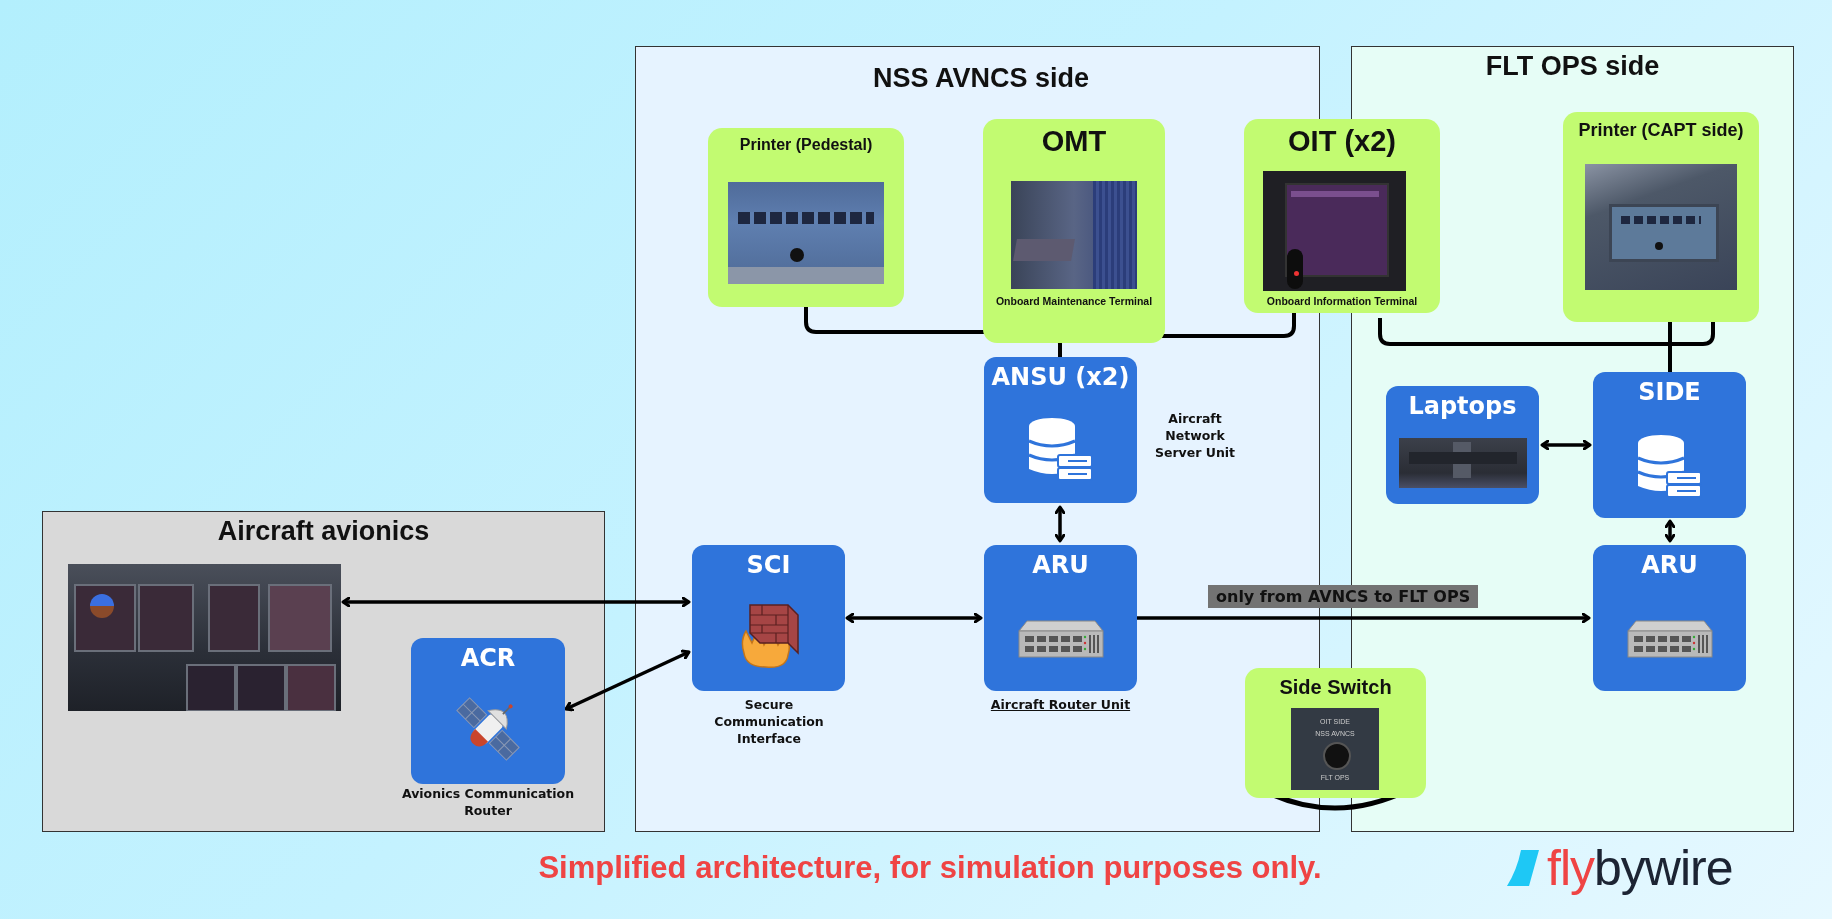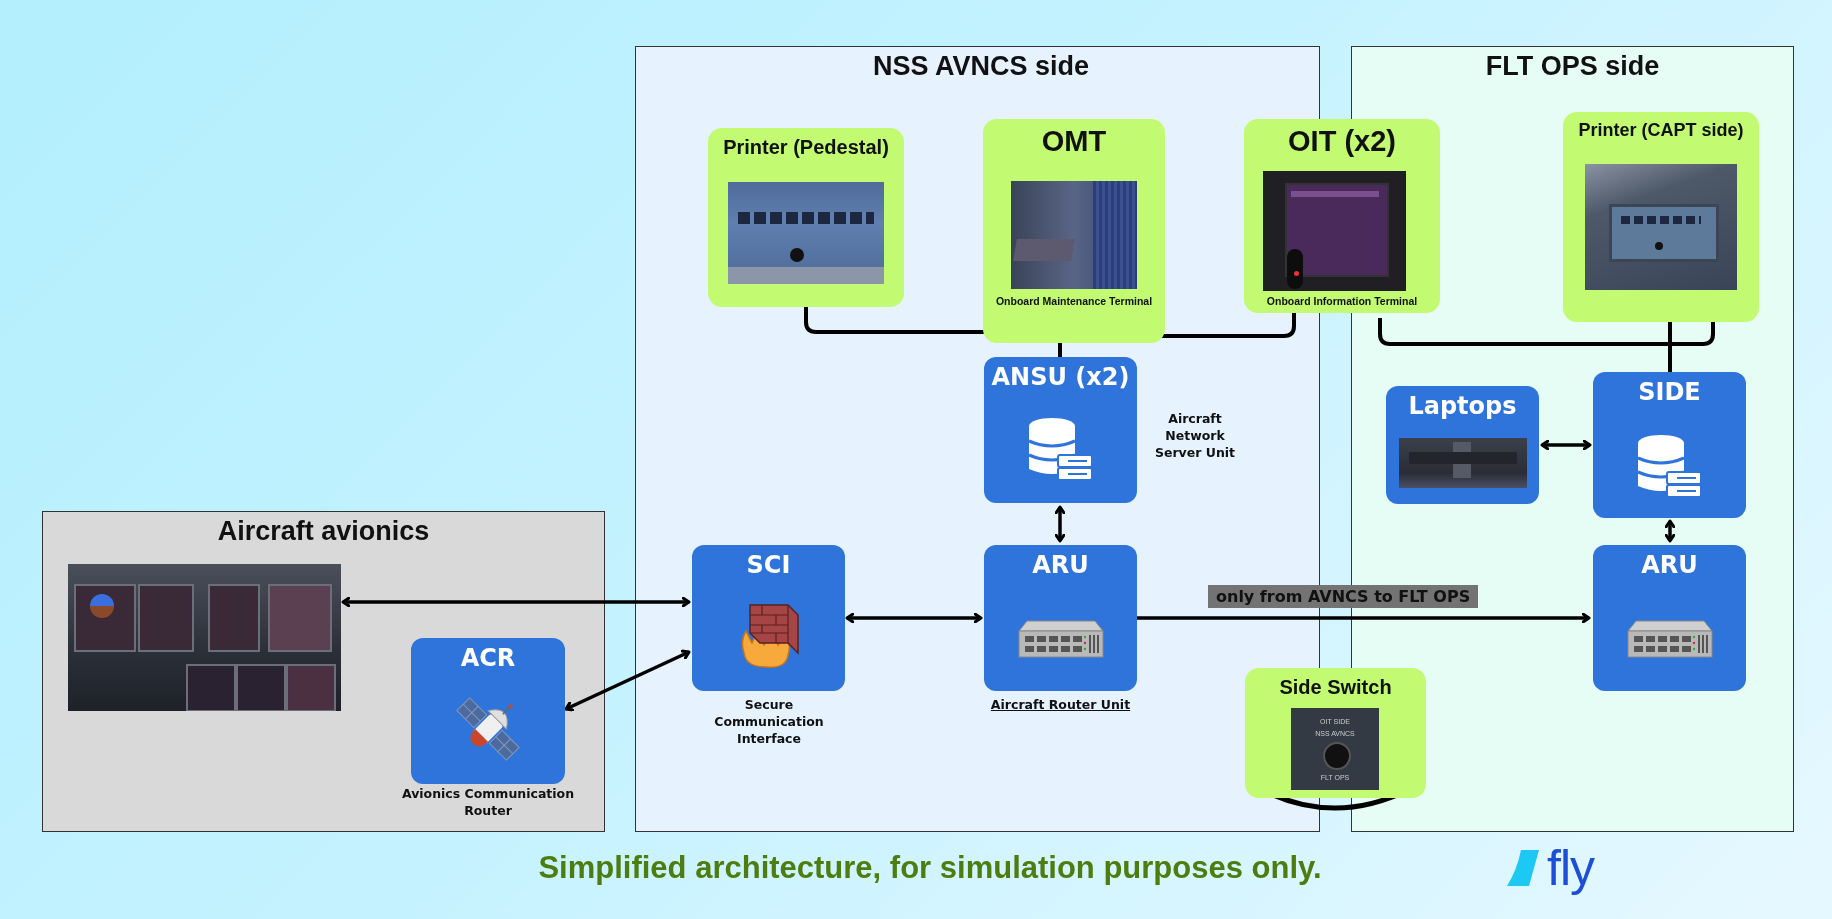--- a/index.html
+++ b/index.html
@@ -19,21 +19,21 @@
   .photo { position:absolute; overflow:hidden; }
   svg.wires { position:absolute; left:0; top:0; }
 </style>
 </head>
 <body>
 
 <div class="region" style="left:42px; top:511px; width:563px; height:321px; background:#d9d9d9;">
   <div class="region-title" style="top:4px;">Aircraft avionics</div>
 </div>
 <div class="region" style="left:635px; top:46px; width:685px; height:786px; background:#e6f3ff;">
-  <div class="region-title" style="top:4px;padding-left:7px;">NSS AVNCS side</div>
+  <div class="region-title" style="top:16px;padding-left:7px;">NSS AVNCS side</div>
 </div>
 <div class="region" style="left:1351px; top:46px; width:443px; height:786px; background:#e6fdf6;">
   <div class="region-title" style="top:4px;">FLT OPS side</div>
 </div>
 
 <svg class="wires" width="1832" height="919">
   <defs>
     <marker id="ah" markerWidth="10" markerHeight="10" refX="7" refY="5" orient="auto-start-reverse" markerUnits="userSpaceOnUse">
       <path d="M1,1 L7,5 L1,9" fill="none" stroke="#000" stroke-width="3" stroke-linecap="round" stroke-linejoin="round"></path>
     </marker>
@@ -55,21 +55,21 @@
     <line x1="1670" y1="521" x2="1670" y2="541" marker-start="url(#ah)" marker-end="url(#ah)"></line>
     <path d="M1262,790 Q1335,826 1408,790" stroke-width="5" marker-start="url(#ah)" marker-end="url(#ah)"></path>
   </g>
 </svg>
 
 <div class="abs" style="left:1208px; top:585px; background:#737373; padding:2px 8px; font-family:'DejaVu Sans', sans-serif; font-weight:bold; font-size:16px; color:#111;">
   <span>only from AVNCS to FLT OPS</span>
 </div>
 
 <div class="green-card" style="left:708px; top:128px; width:196px; height:179px;">
-  <div class="green-title" style="top:8px; font-size:20px;">Printer (Pedestal)</div>
+  <div class="green-title" style="top:8px; font-size:16px;">Printer (Pedestal)</div>
   <div class="photo" style="left:20px; top:54px; width:156px; height:102px; background:linear-gradient(180deg,#4f6b9a 0%,#5f7fb0 40%,#4e6a96 100%);">
     <div class="abs" style="left:10px; top:30px; width:136px; height:12px; background:repeating-linear-gradient(90deg,#1e2740 0 12px,#5f7fb0 12px 16px);"></div>
     <div class="abs" style="left:62px; top:66px; width:14px; height:14px; border-radius:50%; background:#111;"></div>
     <div class="abs" style="left:0; top:85px; width:156px; height:17px; background:#8b96a8;"></div>
   </div>
 </div>
 
 <div class="green-card" style="left:983px; top:119px; width:182px; height:224px;">
   <div class="green-title" style="top:6px; font-size:29px;">OMT</div>
   <div class="photo" style="left:28px; top:62px; width:126px; height:108px; background:linear-gradient(90deg,#3a4458 0%,#596585 50%,#2f3f75 100%);">
@@ -231,20 +231,21 @@
       <rect x="34" y="30" width="18" height="26" rx="3" fill="#f0f0f0"></rect>
       <path d="M34,52 H52 Q52,64 43,64 Q34,64 34,52Z" fill="#c9452c"></path>
       <path d="M30,30 Q43,10 56,30Z" fill="#e0e0e0" stroke="#999"></path>
       <line x1="43" y1="22" x2="43" y2="12" stroke="#666" stroke-width="1.5"></line>
       <circle cx="43" cy="11" r="2" fill="#c9452c"></circle>
     </g>
   </svg>
 </div>
 <div class="caption" style="left:400px; top:785px; width:176px;">Avionics Communication Router</div>
 
-<div class="abs" style="left:420px; top:850px; width:1020px; text-align:center; font-family:'Liberation Sans', sans-serif; font-weight:bold; font-size:31px; color:#4d7c0f;">Simplified architecture, for simulation purposes only.</div>
+<div class="abs" style="left:420px; top:850px; width:1020px; text-align:center; font-family:'Liberation Sans', sans-serif; font-weight:bold; font-size:31px; color:#ef4444;">Simplified architecture, for simulation purposes only.</div>
 
 <div class="abs" style="left:1505px; top:838px; height:60px; display:flex; align-items:center;">
   <svg width="36" height="40" viewBox="0 0 36 40">
     <path d="M16,2 H34 L24,38 H2 Q12,22 16,2Z" fill="#1ec8f5"></path>
   </svg>
-  <span style="font-family:'Liberation Sans', sans-serif; font-size:50px; color:#1d4ed8; margin-left:6px; letter-spacing:-1px;">fly</span>
+  <span style="font-family:'Liberation Sans', sans-serif; font-size:50px; color:#ef4444; margin-left:6px; letter-spacing:-1px;">fly</span>
+  <span style="font-family:'Liberation Sans', sans-serif; font-size:50px; color:#1c2433; letter-spacing:-1px;">bywire</span>
 </div>
 
 </body></html>

